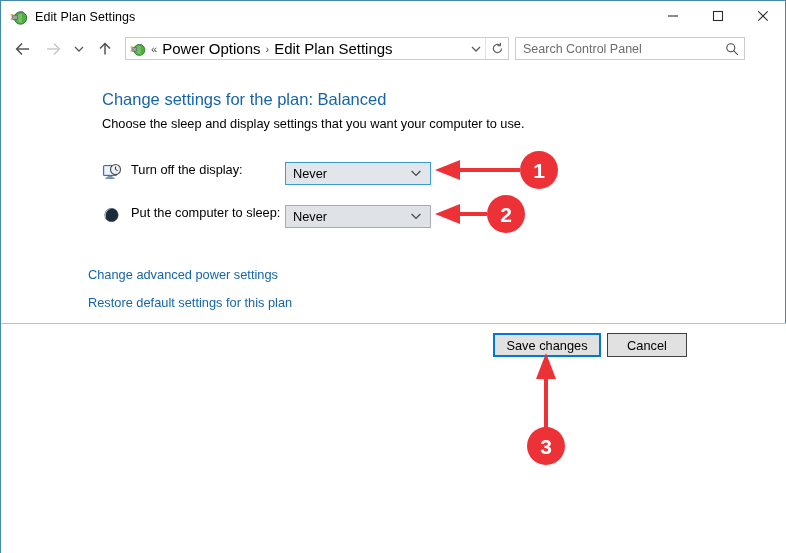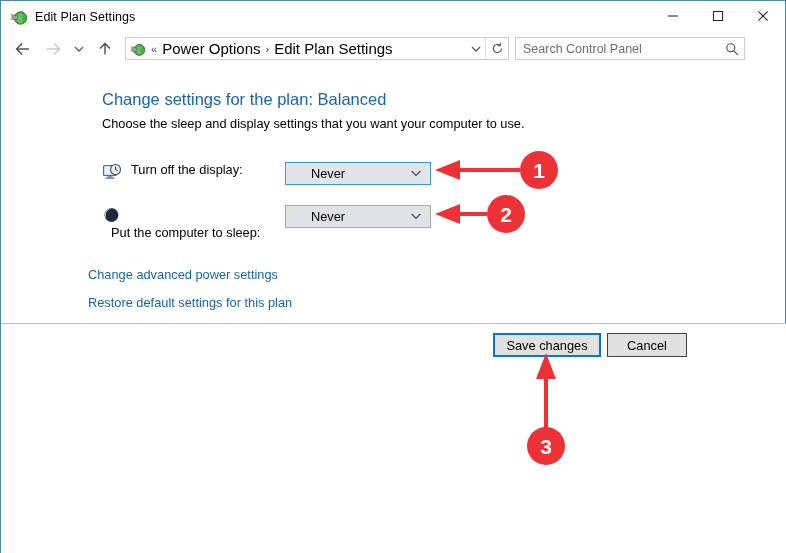--- a/index.html
+++ b/index.html
@@ -183,21 +183,21 @@
   }
 
   .setting-row {
     position: absolute;
     left: 101px;
     height: 24px;
     display: flex;
     align-items: flex-start;
   }
   #row-display { top: 97px; }
-  #row-sleep   { top: 140px; flex-direction: column; }
+  #row-sleep   { top: 140px; }
 
   .row-icon {
     width: 20px; height: 20px;
     position: relative;
     flex: 0 0 auto;
   }
   .row-label {
     margin-left: 9px;
     font-size: 12.8px;
     color: #000;
@@ -217,21 +217,21 @@
     left: 284px; top: 97px;
     border: 1px solid #3a9bd4;
     background: #e2e6ea;
   }
   #combo-sleep {
     left: 284px; top: 140px;
     border: 1px solid #a7abb0;
     background: #dfe3e8;
   }
   .combo-value {
-    margin-left: 25px;
+    margin-left: 7px;
     font-size: 12.8px;
     color: #000;
   }
   .combo-arrow {
     position: absolute;
     right: 8px; top: 0; bottom: 0;
     display: flex; align-items: center;
   }
 
   .link {

